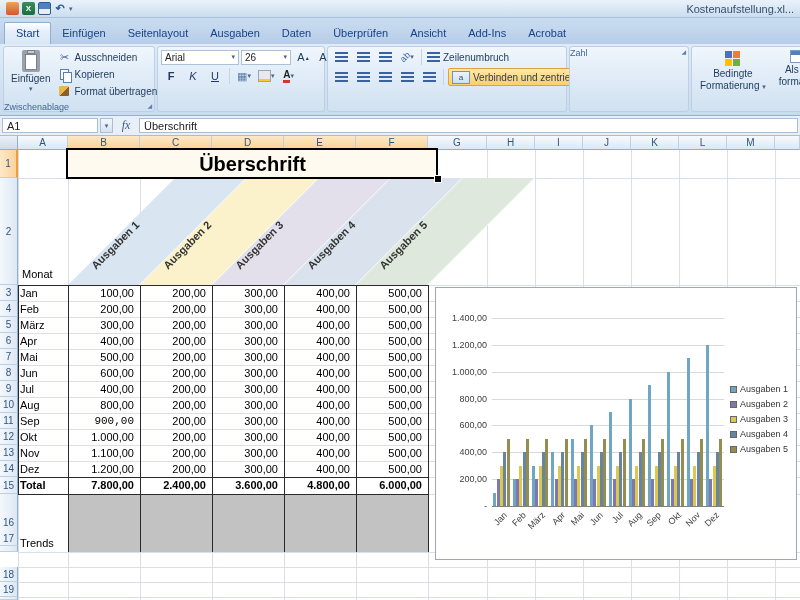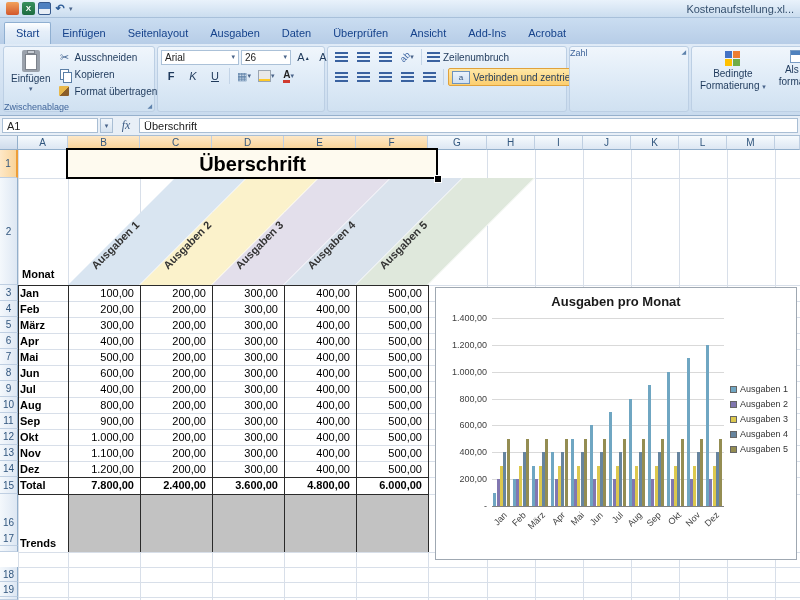--- a/index.html
+++ b/index.html
@@ -94,21 +94,21 @@
   .rowhead.selhead{background:linear-gradient(to right,#FEE8C7,#F9D49A);border-right:2px solid #ED9E38;}
   .vline{width:1px;background:#D8DFE9;}
   .hline{height:1px;background:#D8DFE9;}
   .band{transform:skewX(-45deg);transform-origin:left bottom;border-right:1px solid #fff;z-index:2;box-sizing:border-box;}
   .bandlabel{z-index:3;font-weight:bold;font-size:11px;color:#333;transform:rotate(-45deg);white-space:nowrap;}
   .titlebg{background:#FEFAEF;z-index:1;}
   .titletext{font-size:20px;font-weight:bold;color:#000;text-align:center;z-index:4;}
   .selborder{border:2px solid #000;z-index:5;box-sizing:border-box;}
   .fillhandle{width:6px;height:6px;background:#000;border:1px solid #fff;z-index:6;box-sizing:content-box;}
   .cell{font-size:11px;color:#000;z-index:3;white-space:nowrap;}
-  .cell.month{font-weight:bold;}
+  .cell.month{font-weight:normal;}
   .cell.num{text-align:right;padding-right:5px;box-sizing:border-box;}
   .cell.total{font-weight:bold;}
   .trendsbg{background:#C2C2C2;z-index:2;}
   .bline{background:#2A2A2A;z-index:4;}
   .bline.v{width:1px;} .bline.h{height:1px;}
 
   
   .chart{background:#fff;border:1px solid #9FA8B2;z-index:10;}
   .ctitle{text-align:center;font-size:13px;font-weight:bold;color:#1A1A1A;}
   .cgrid{height:1px;background:#D9D9D9;}
@@ -425,21 +425,21 @@
       <div class="abs cell num" style="left: 212px; top: 245px; width: 71px; height: 16px; line-height: 16px;">300,00</div>
       <div class="abs cell num" style="left: 284px; top: 245px; width: 71px; height: 16px; line-height: 16px;">400,00</div>
       <div class="abs cell num" style="left: 356px; top: 245px; width: 71px; height: 16px; line-height: 16px;">500,00</div>
       <div class="abs cell month" style="left: 20px; top: 261px; width: 46px; height: 16px; line-height: 16px;">Aug</div>
       <div class="abs cell num" style="left: 68px; top: 261px; width: 71px; height: 16px; line-height: 16px;">800,00</div>
       <div class="abs cell num" style="left: 140px; top: 261px; width: 71px; height: 16px; line-height: 16px;">200,00</div>
       <div class="abs cell num" style="left: 212px; top: 261px; width: 71px; height: 16px; line-height: 16px;">300,00</div>
       <div class="abs cell num" style="left: 284px; top: 261px; width: 71px; height: 16px; line-height: 16px;">400,00</div>
       <div class="abs cell num" style="left: 356px; top: 261px; width: 71px; height: 16px; line-height: 16px;">500,00</div>
       <div class="abs cell month" style="left: 20px; top: 277px; width: 46px; height: 16px; line-height: 16px;">Sep</div>
-      <div class="abs cell num" style="left: 68px; top: 277px; width: 71px; height: 16px; line-height: 16px;">900,00</div>
+      <div class="abs cell num" style="left: 68px; top: 277px; width: 71px; height: 16px; line-height: 16px; font-family: Liberation Mono, monospace;">900,00</div>
       <div class="abs cell num" style="left: 140px; top: 277px; width: 71px; height: 16px; line-height: 16px;">200,00</div>
       <div class="abs cell num" style="left: 212px; top: 277px; width: 71px; height: 16px; line-height: 16px;">300,00</div>
       <div class="abs cell num" style="left: 284px; top: 277px; width: 71px; height: 16px; line-height: 16px;">400,00</div>
       <div class="abs cell num" style="left: 356px; top: 277px; width: 71px; height: 16px; line-height: 16px;">500,00</div>
       <div class="abs cell month" style="left: 20px; top: 293px; width: 46px; height: 16px; line-height: 16px;">Okt</div>
       <div class="abs cell num" style="left: 68px; top: 293px; width: 71px; height: 16px; line-height: 16px;">1.000,00</div>
       <div class="abs cell num" style="left: 140px; top: 293px; width: 71px; height: 16px; line-height: 16px;">200,00</div>
       <div class="abs cell num" style="left: 212px; top: 293px; width: 71px; height: 16px; line-height: 16px;">300,00</div>
       <div class="abs cell num" style="left: 284px; top: 293px; width: 71px; height: 16px; line-height: 16px;">400,00</div>
       <div class="abs cell num" style="left: 356px; top: 293px; width: 71px; height: 16px; line-height: 16px;">500,00</div>
@@ -467,21 +467,20 @@
       <div class="abs bline v" style="left: 140px; top: 149px; height: 267px;"></div>
       <div class="abs bline v" style="left: 212px; top: 149px; height: 267px;"></div>
       <div class="abs bline v" style="left: 284px; top: 149px; height: 267px;"></div>
       <div class="abs bline v" style="left: 356px; top: 149px; height: 267px;"></div>
       <div class="abs bline v" style="left: 428px; top: 149px; height: 267px;"></div>
       <div class="abs bline v" style="left: 18px; top: 149px; height: 209px;"></div>
       <div class="abs bline h" style="left: 18px; top: 149px; width: 410px;"></div>
       <div class="abs bline h" style="left: 18px; top: 341px; width: 410px;"></div>
       <div class="abs bline h" style="left: 18px; top: 358px; width: 410px;"></div>
       <div class="abs chart" style="left: 435px; top: 151px; width: 360px; height: 271px;">
-        <div class="abs ctitle" style="left: 0px; top: 6px; width: 360px;">Ausgaben pro Monat</div>
         <div class="abs cgrid" style="left: 56px; top: 191.143px; width: 232px;"></div>
         <div class="abs cgrid" style="left: 56px; top: 164.286px; width: 232px;"></div>
         <div class="abs cgrid" style="left: 56px; top: 137.429px; width: 232px;"></div>
         <div class="abs cgrid" style="left: 56px; top: 110.571px; width: 232px;"></div>
         <div class="abs cgrid" style="left: 56px; top: 83.7143px; width: 232px;"></div>
         <div class="abs cgrid" style="left: 56px; top: 56.8571px; width: 232px;"></div>
         <div class="abs cgrid" style="left: 56px; top: 30px; width: 232px;"></div>
         <div class="abs cytick" style="left: 0px; top: 213px; width: 51px;">-</div>
         <div class="abs cytick" style="left: 0px; top: 186.143px; width: 51px;">200,00</div>
         <div class="abs cytick" style="left: 0px; top: 159.286px; width: 51px;">400,00</div>

